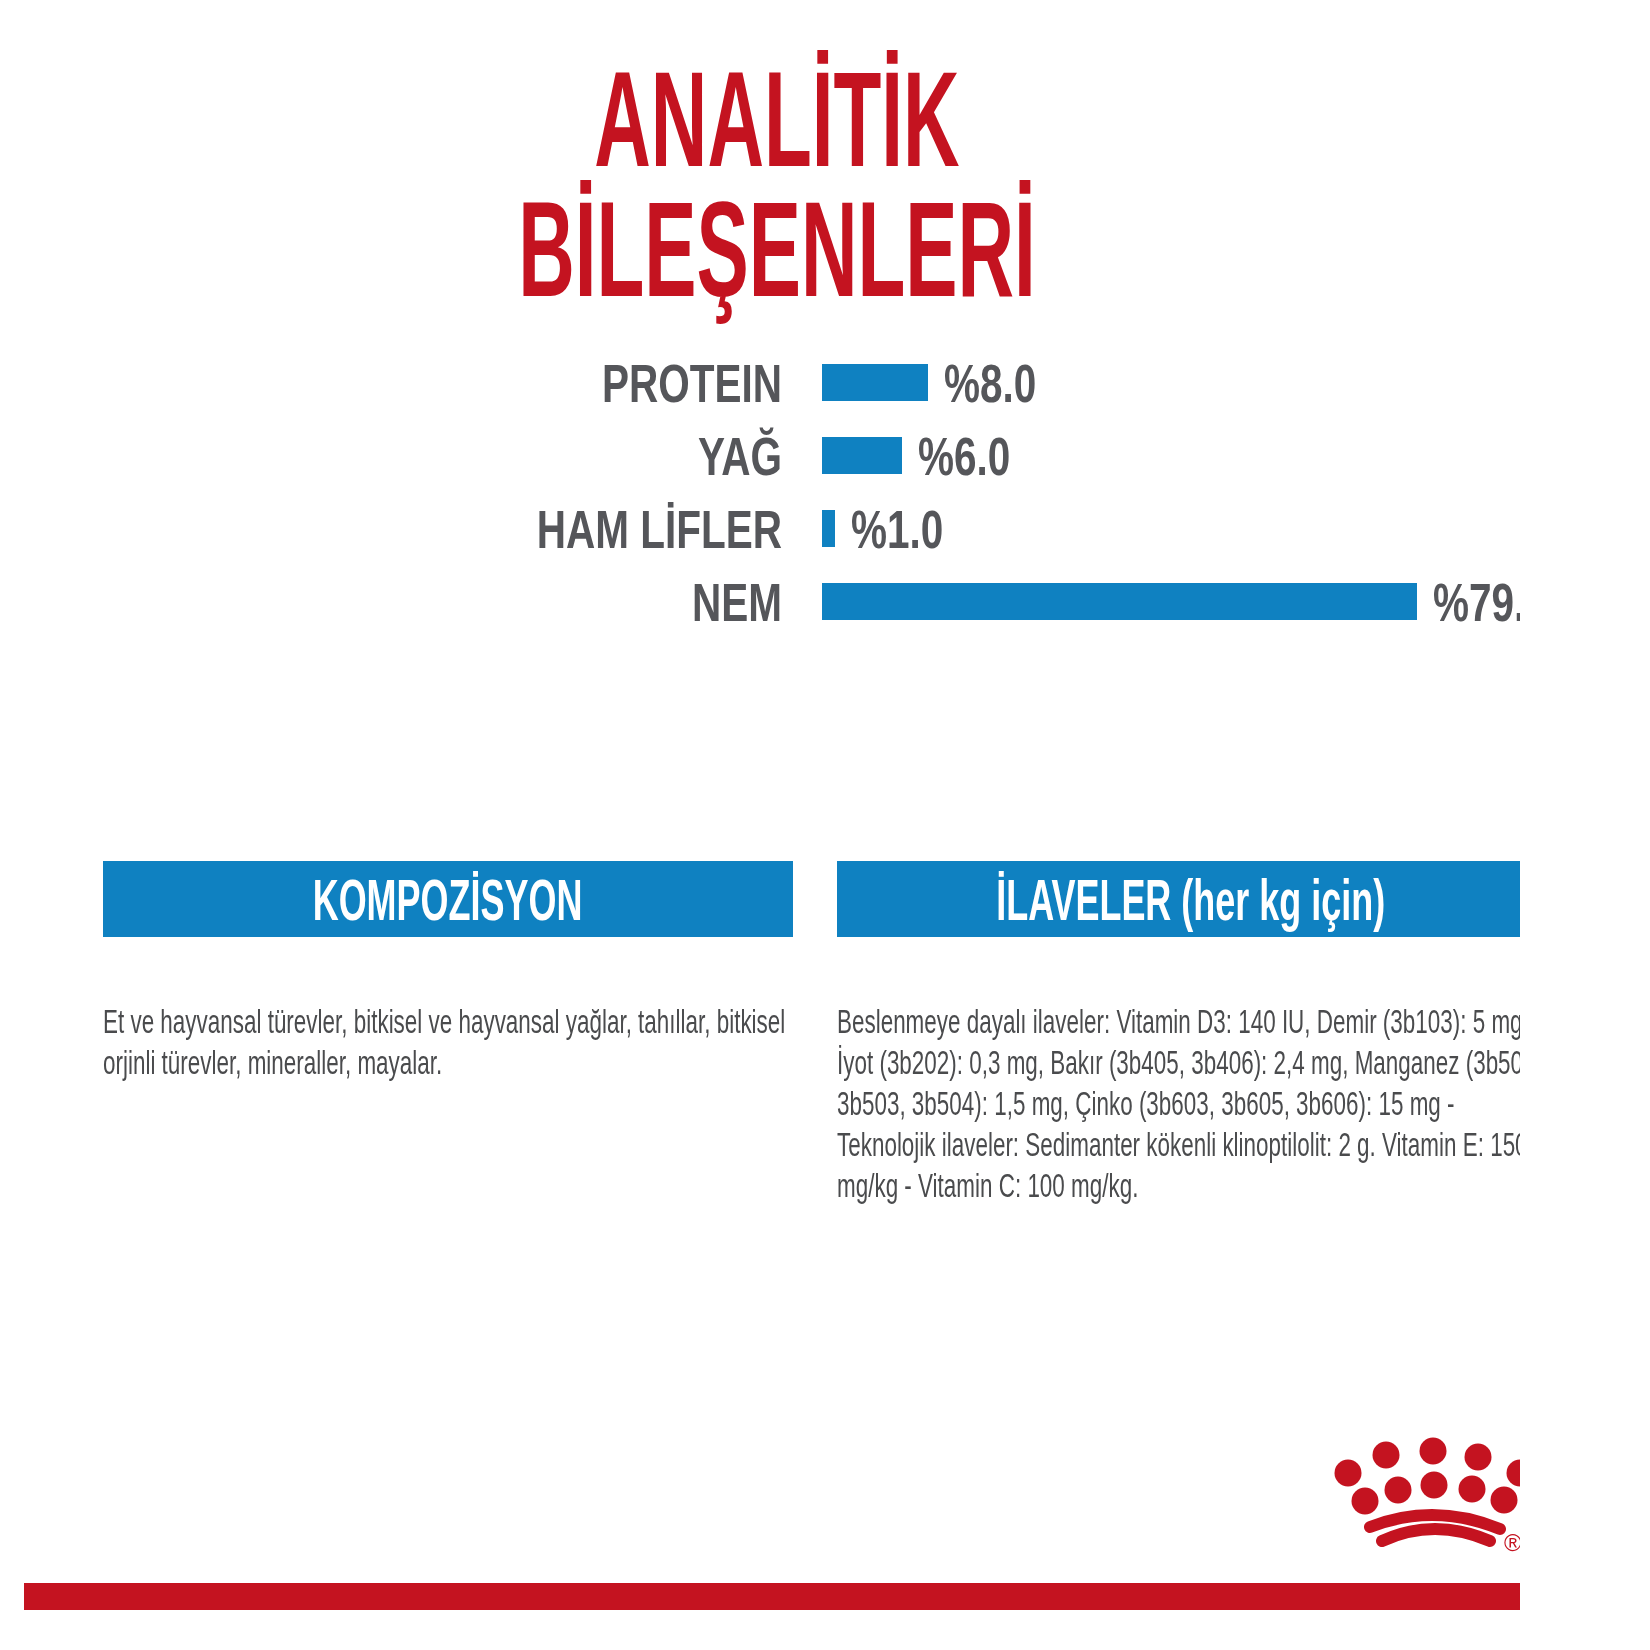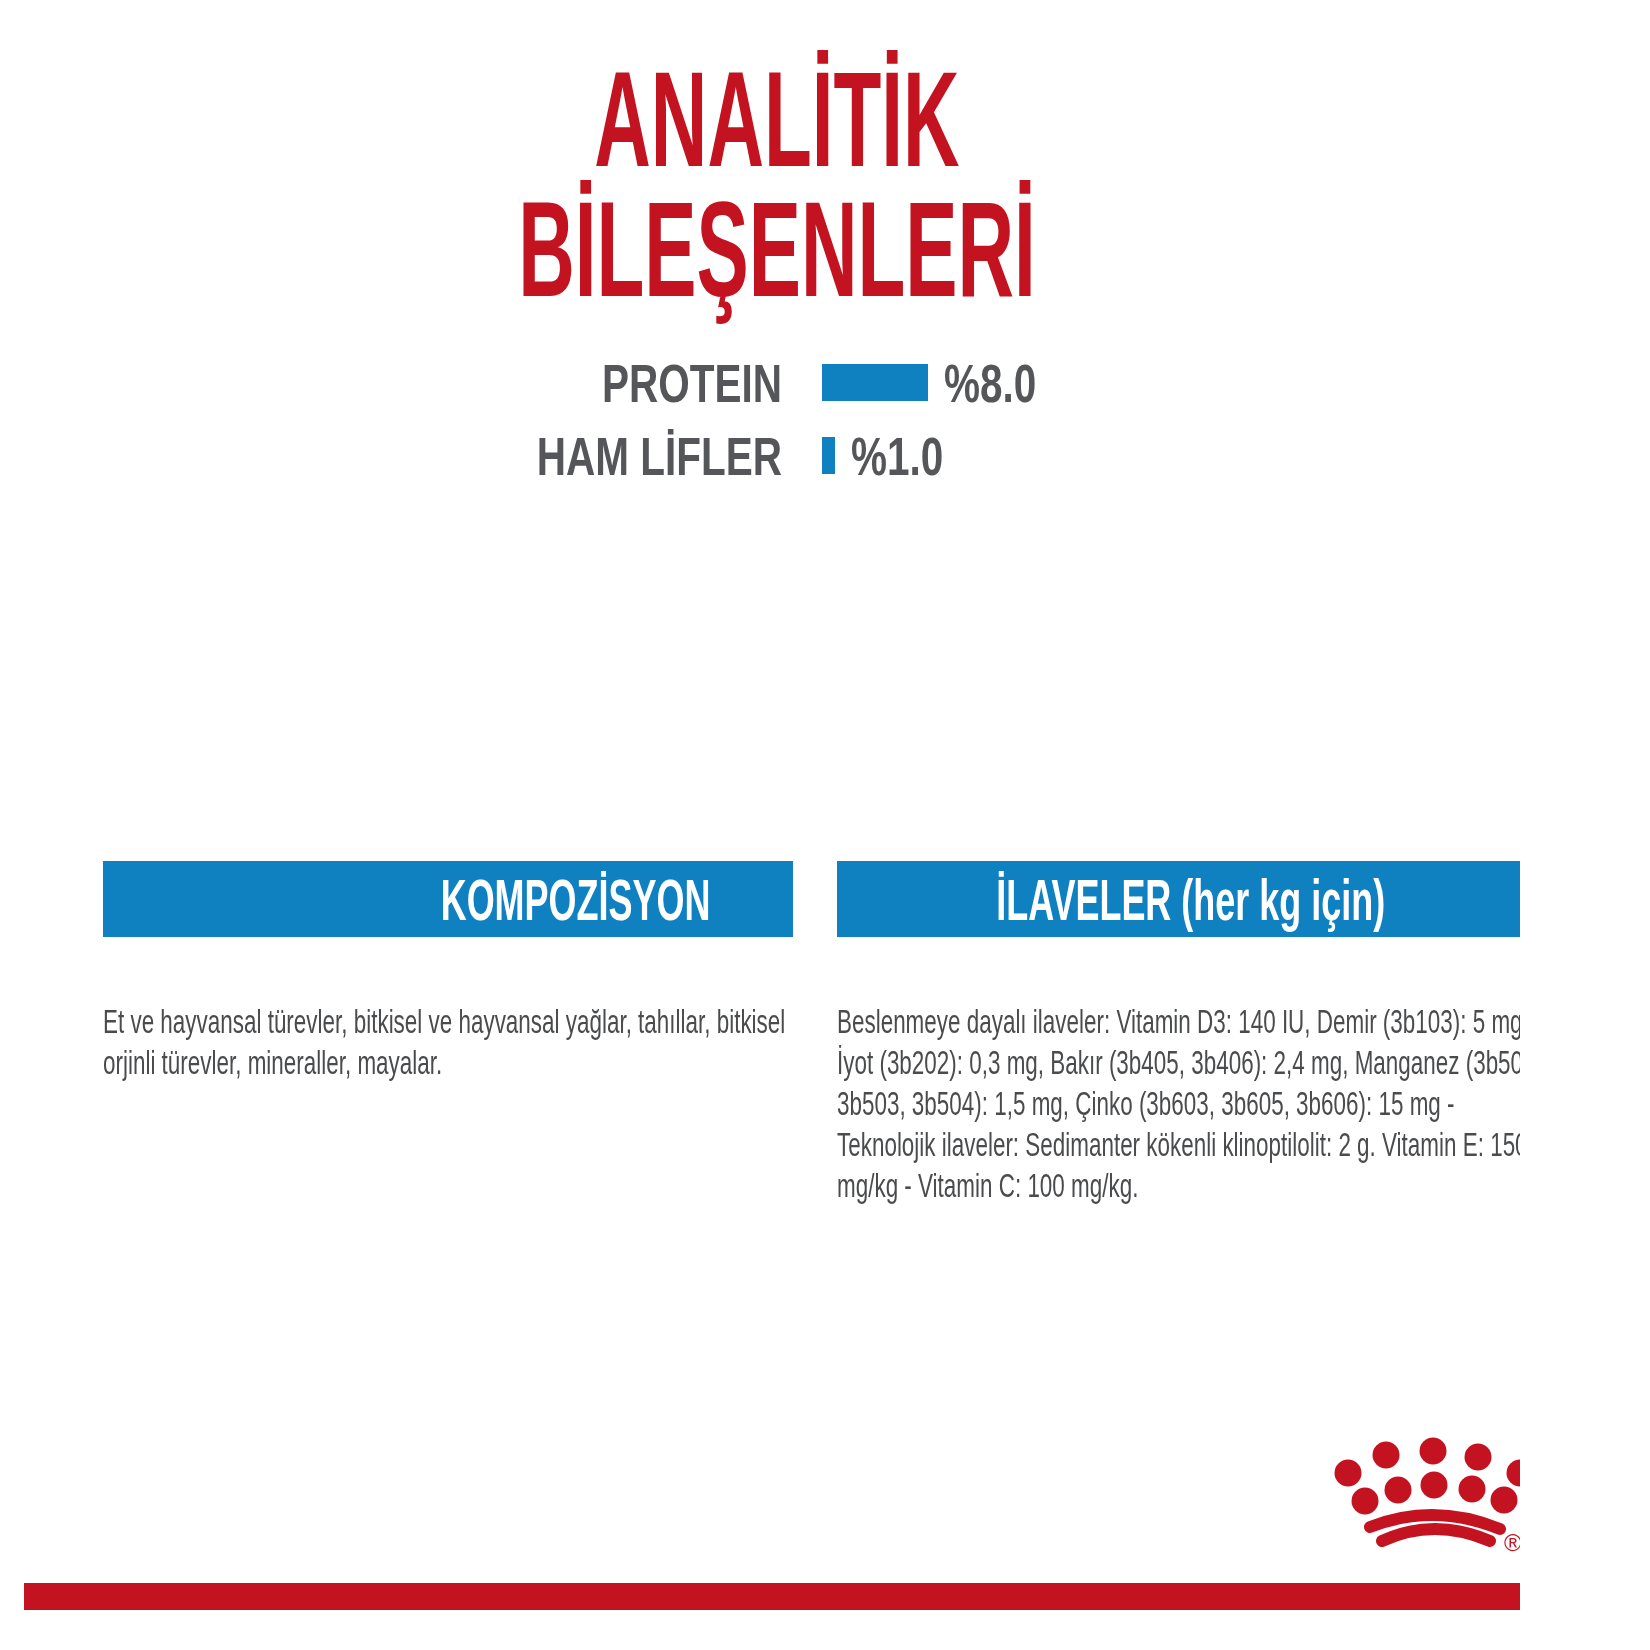--- a/index.html
+++ b/index.html
@@ -86,21 +86,21 @@
     justify-content: center;
     overflow: visible;
   }
   .section-header .hdr-text {
     font-weight: bold;
     font-size: 58px;
     transform: scaleX(0.62);
     transform-origin: 50% 50%;
     white-space: nowrap;
   }
-  #hdr-composition { left: 103px; width: 690px; justify-content: flex-end; }
+  #hdr-composition { left: 103px; width: 690px; }
   #hdr-additives   { left: 837px; width: 707px; }
 
   
   .body-text {
     position: absolute;
     top: 968px;
     font-size: 33px;
     line-height: 41px;
     color: var(--body-gray);
     transform: scaleX(0.68);
@@ -138,23 +138,33 @@
     <div>BİLEŞENLERİ</div>
   </div>
 
   <div class="chart" id="chart">
       <div class="chart-row">
         <span class="bar-label">PROTEIN</span>
         <div class="bar" style="width: 106px;"></div>
         <span class="bar-value">%8.0</span>
       </div>
       <div class="chart-row">
+        <span class="bar-label">YAĞ</span>
+        <div class="bar" style="width: 80px;"></div>
+        <span class="bar-value">%6.0</span>
+      </div>
+      <div class="chart-row">
         <span class="bar-label">HAM LİFLER</span>
         <div class="bar" style="width: 13px;"></div>
         <span class="bar-value">%1.0</span>
+      </div>
+      <div class="chart-row">
+        <span class="bar-label">NEM</span>
+        <div class="bar" style="width: 595px;"></div>
+        <span class="bar-value">%79.2</span>
       </div>
     </div>
 
   <div class="section-header" id="hdr-composition">
     <span class="hdr-text">KOMPOZİSYON</span>
   </div>
   <div class="section-header" id="hdr-additives">
     <span class="hdr-text">İLAVELER (her kg için)</span>
   </div>
 

